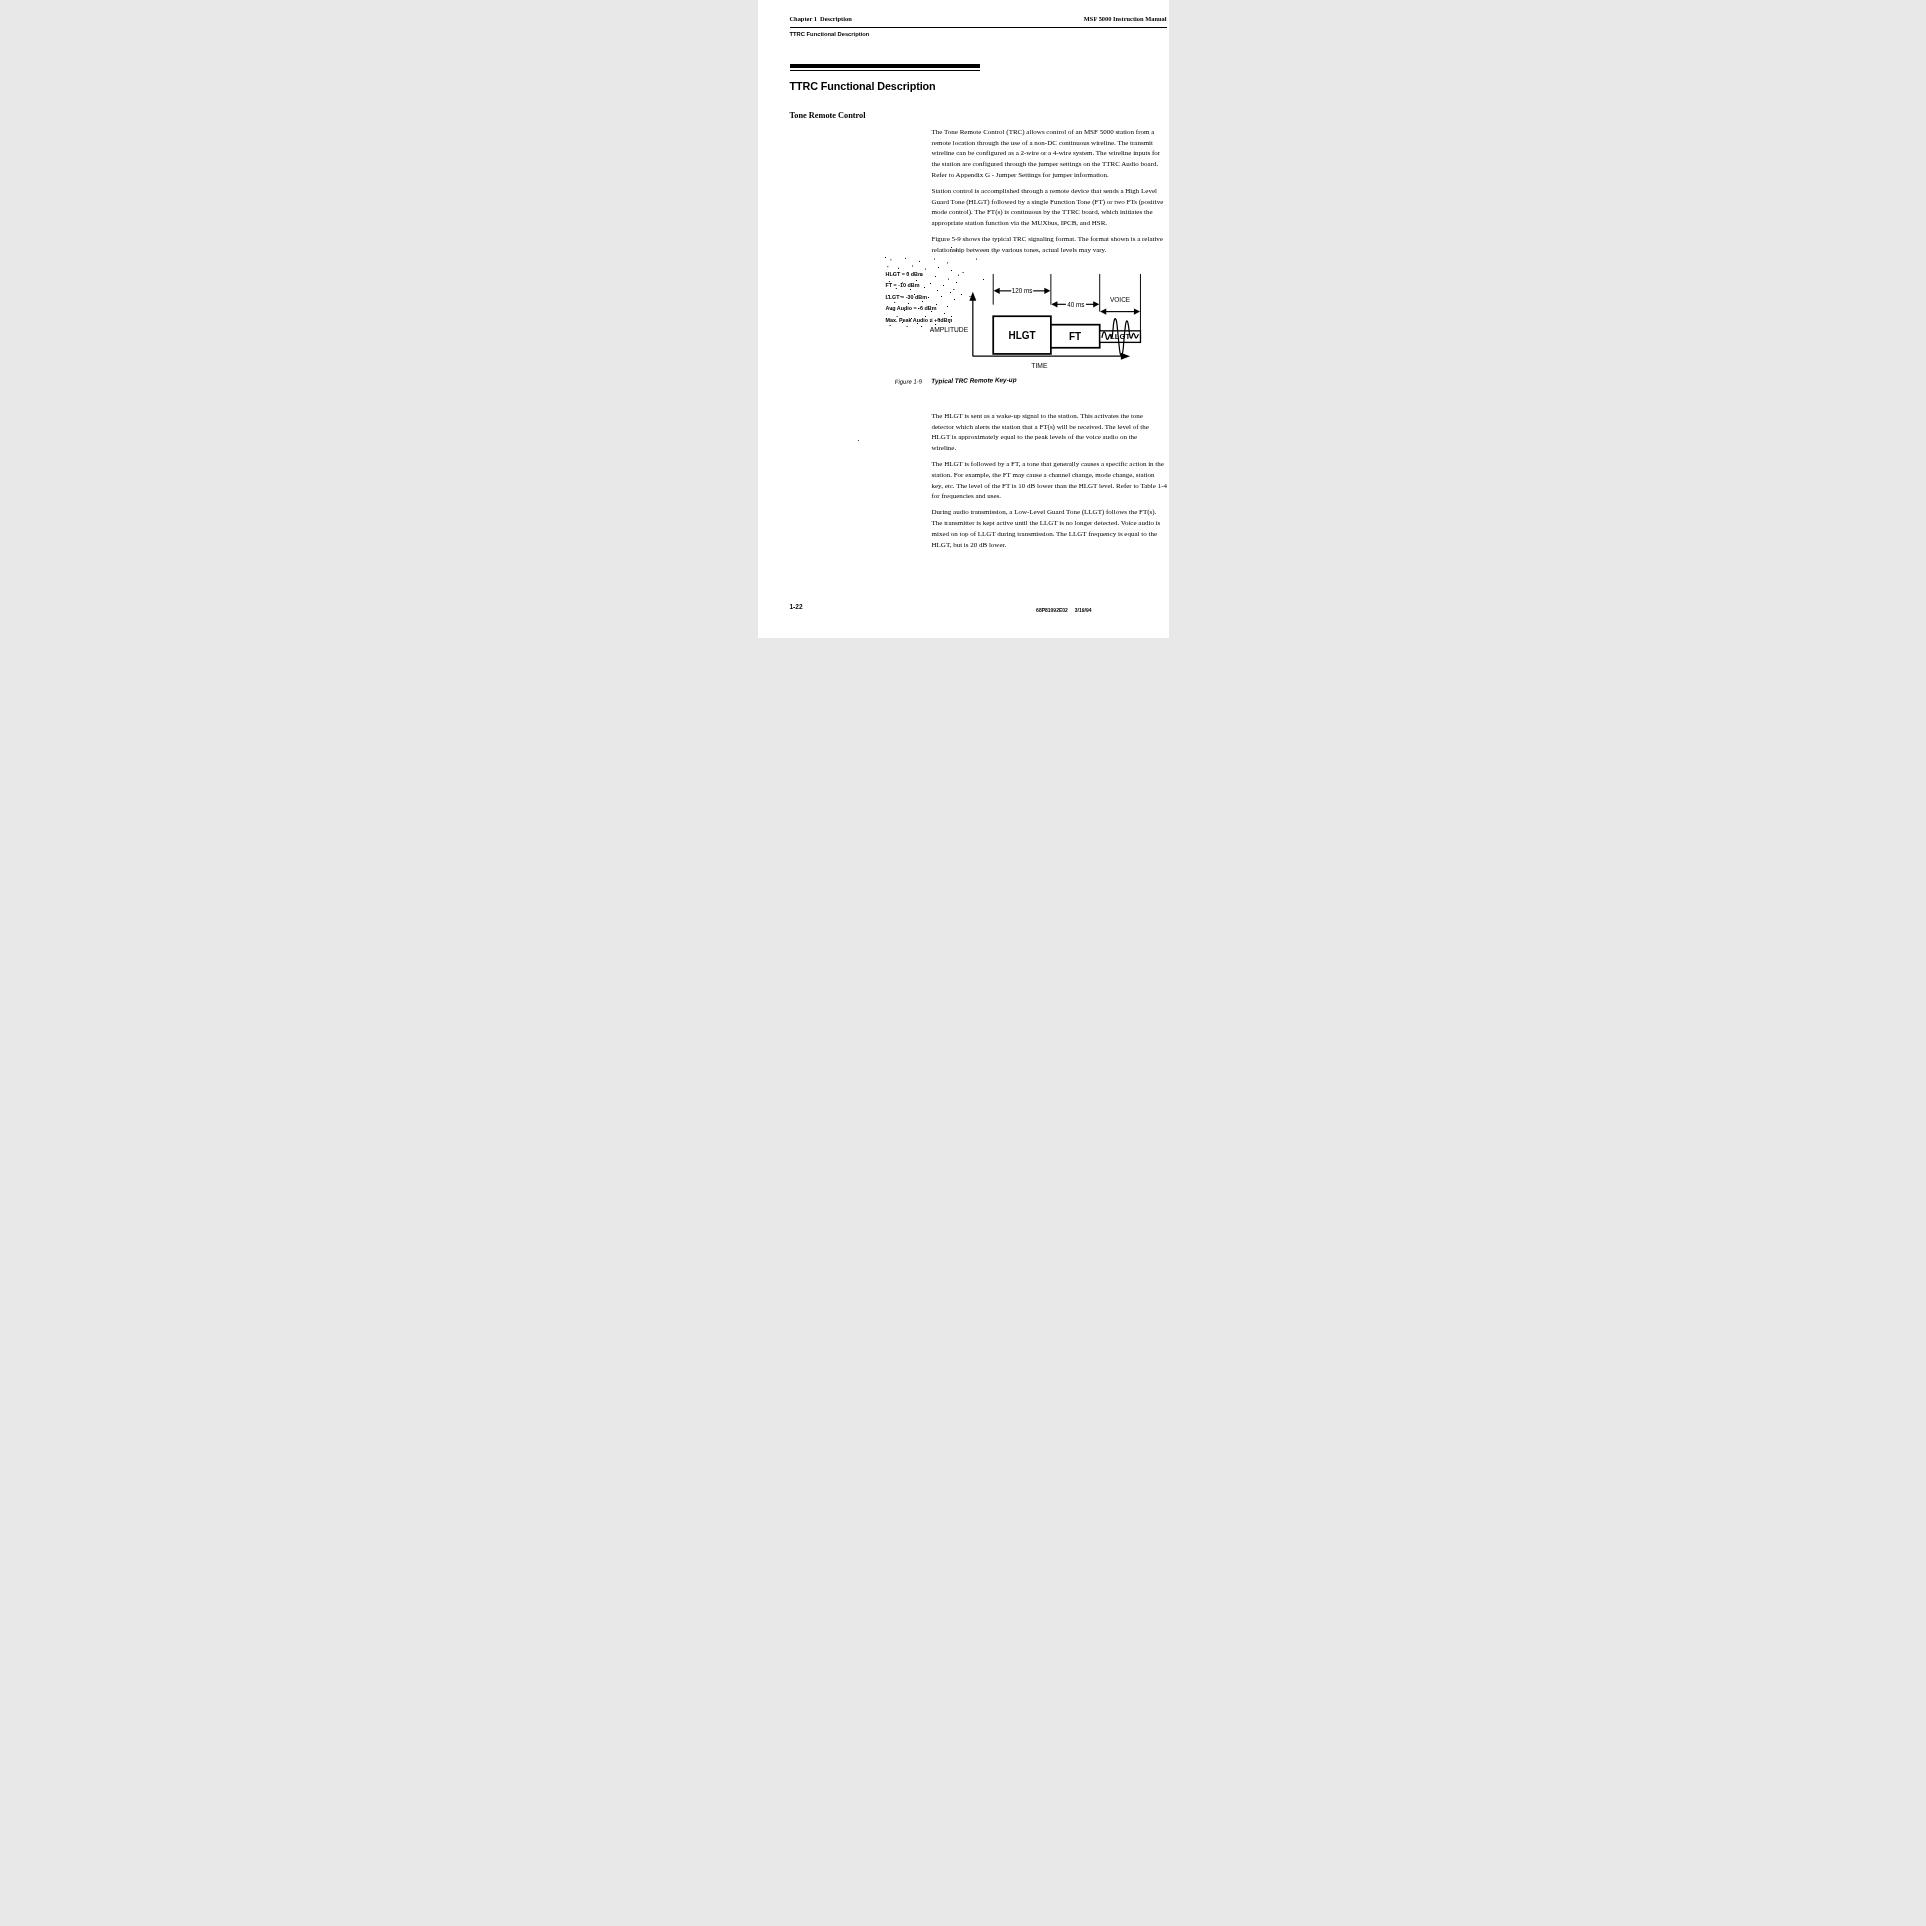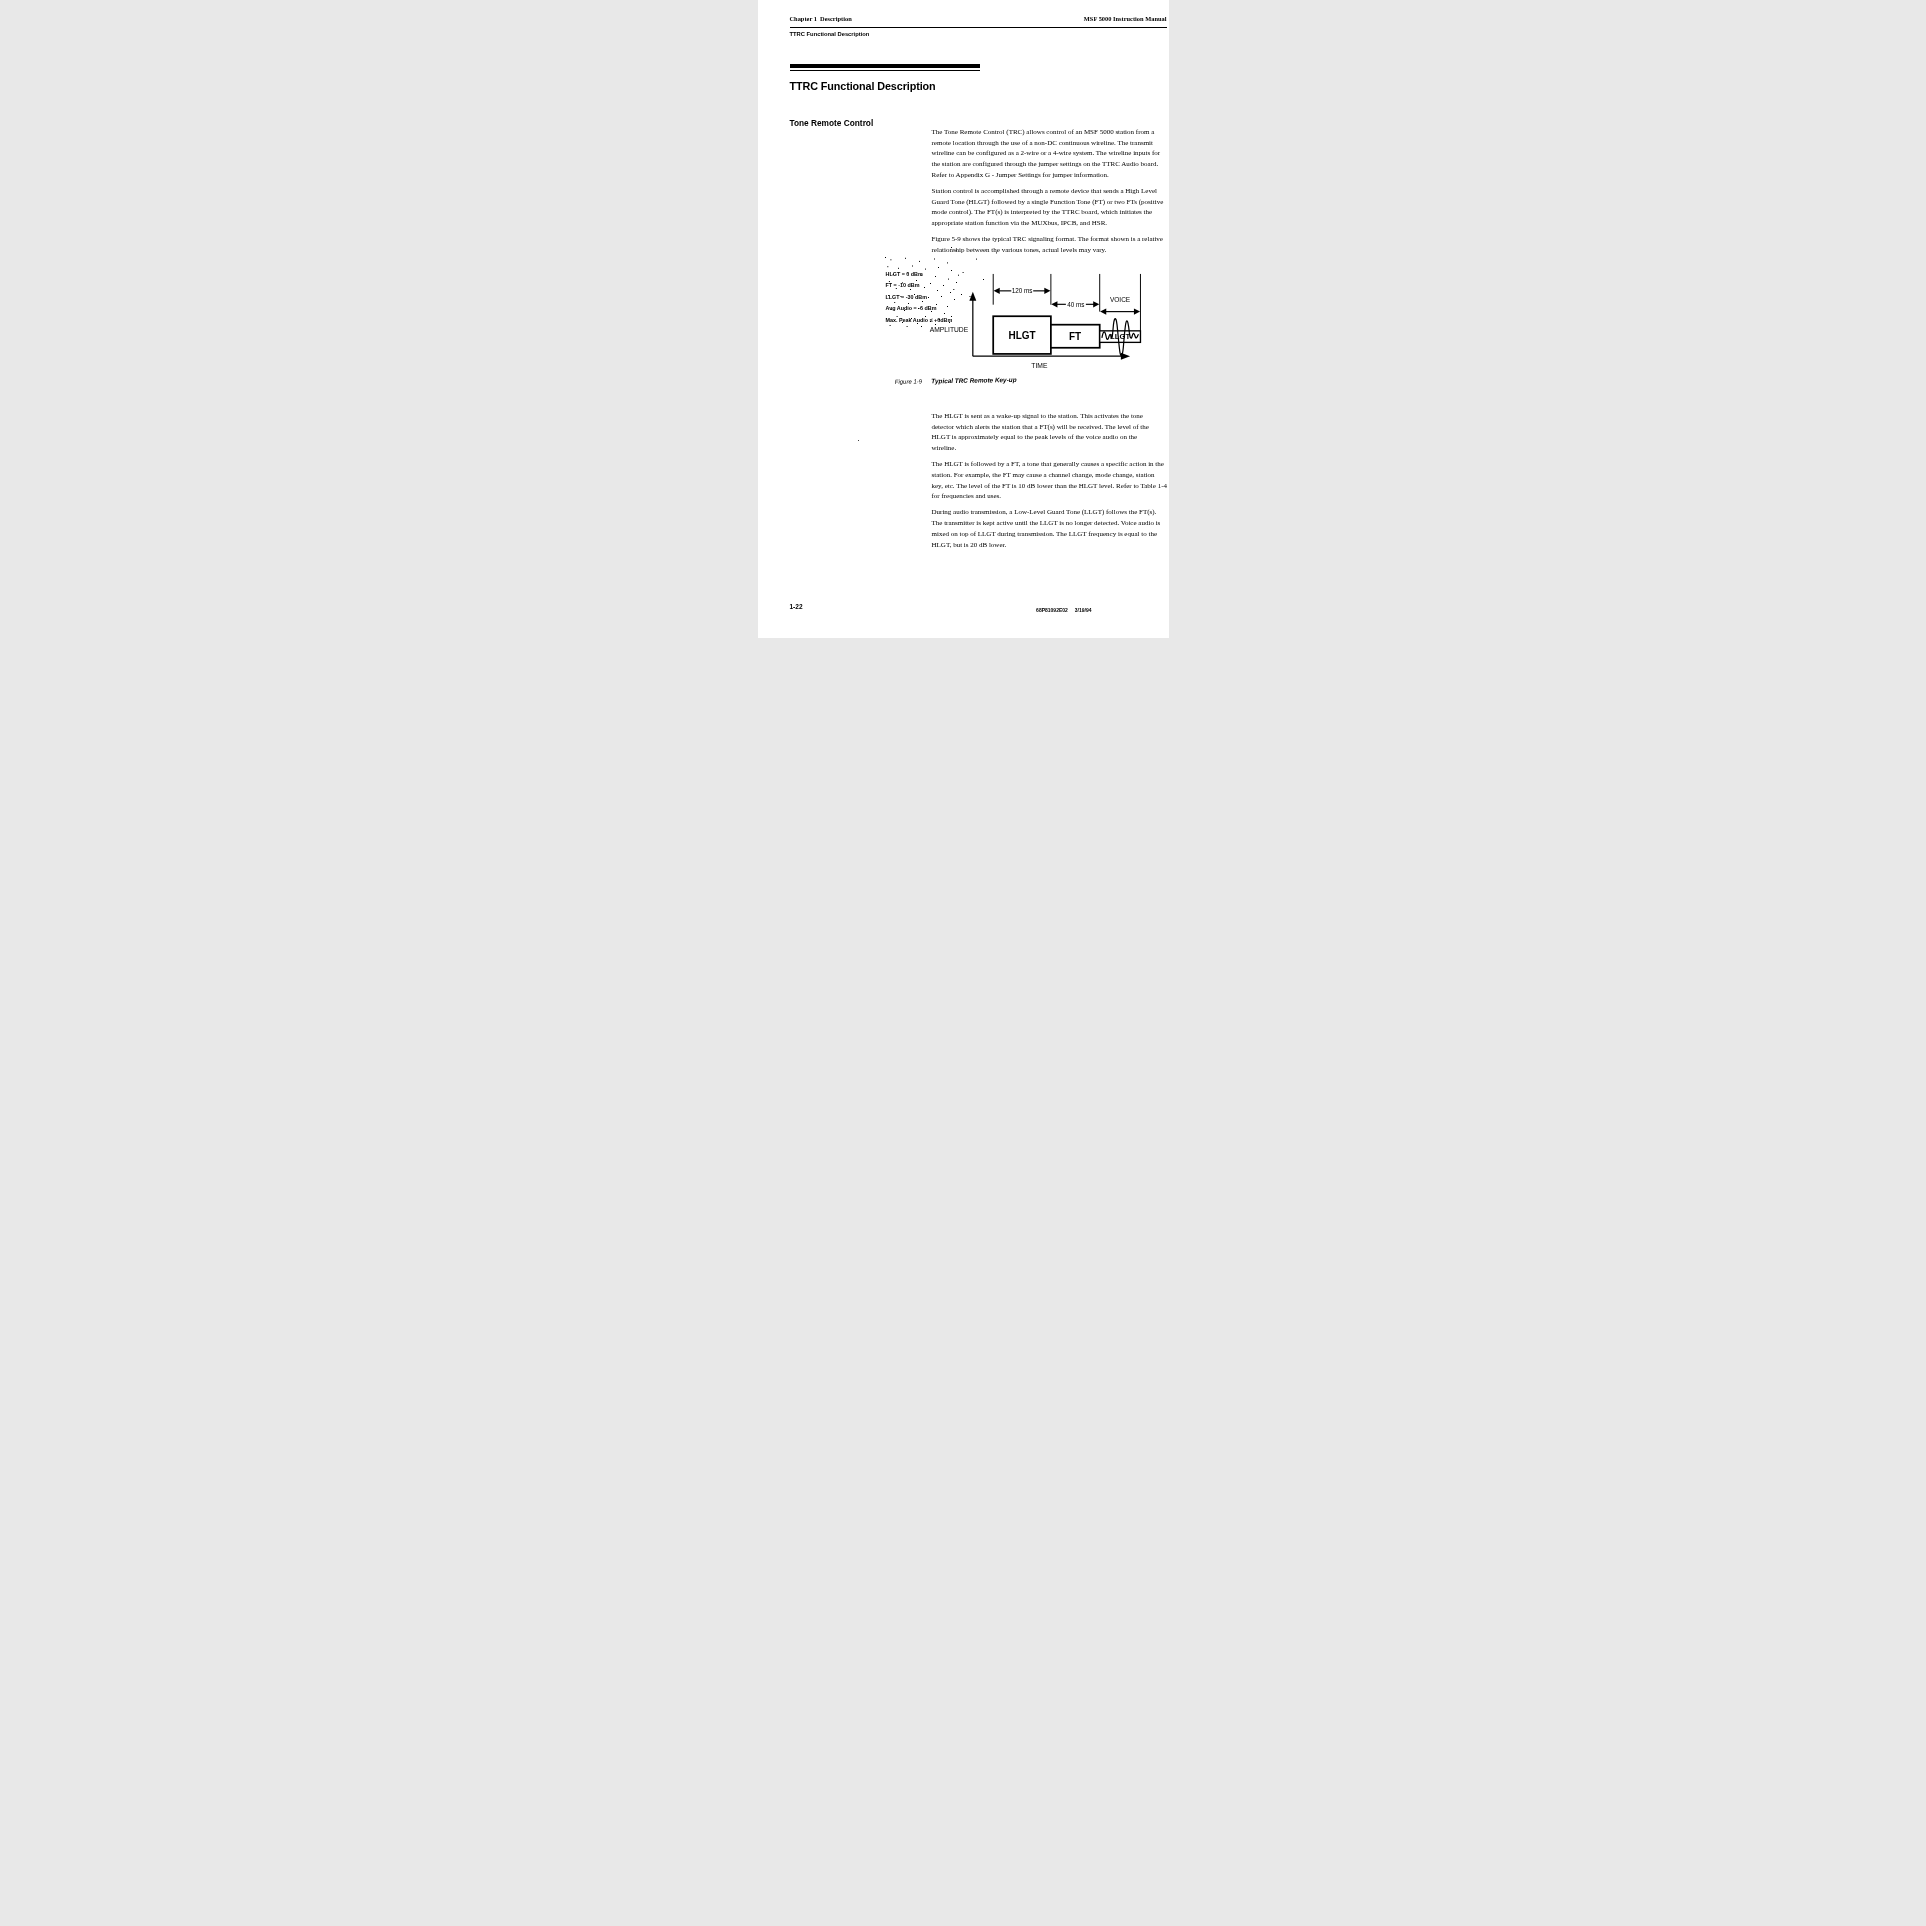--- a/index.html
+++ b/index.html
@@ -36,22 +36,22 @@
   .title-bar-thin{
     position:absolute;left:32px;top:70px;width:190px;height:1.2px;
     background:#000;
   }
   .page-title{
     position:absolute;left:32px;top:73px;
     font-family:"Liberation Sans", sans-serif;
     font-size:10.8px;font-weight:bold;letter-spacing:-0.1px;
   }
   .section-heading{
-    position:absolute;left:32px;top:111px;
-    font-family:Liberation Sans, sans-serif;
+    position:absolute;left:32px;top:104px;
+    font-family:Liberation Serif, serif;
     font-size:8.3px;font-weight:bold;
   }
   
   .body-col{
     position:absolute;left:126px;width:293px;
     font-family:"Liberation Serif", serif;
     font-size:7px;line-height:10.7px;margin-left:48px;
   }
   .body-top{top:127px;}
   .body-bottom{top:411px;}
@@ -137,21 +137,21 @@
   <h2 class="section-heading">Tone Remote Control</h2>
 
   <div class="body-col body-top">
     <p>The Tone Remote Control (TRC) allows control of an MSF 5000 station from a
 remote location through the use of a non-DC continuous wireline. The transmit
 wireline can be configured as a 2-wire or a 4-wire system. The wireline inputs for
 the station are configured through the jumper settings on the TTRC Audio board.
 Refer to Appendix G - Jumper Settings for jumper information.</p>
     <p>Station control is accomplished through a remote device that sends a High Level
 Guard Tone (HLGT) followed by a single Function Tone (FT) or two FTs (positive
-mode control). The FT(s) is interpreted by the TTRC board, which initiates the
+mode control). The FT(s) is continuous by the TTRC board, which initiates the
 appropriate station function via the MUXbus, IPCB, and HSR.</p>
     <p>Figure 5-9 shows the typical TRC signaling format. The format shown is a relative
 relationship between the various tones, actual levels may vary.</p>
   </div>
 
   <div class="speckles-legend"></div>
   <div class="speckles-sparse"></div>
   <div class="fig-legend">HLGT = 0 dBm
 FT = -10 dBm
 LLGT = -30 dBm

